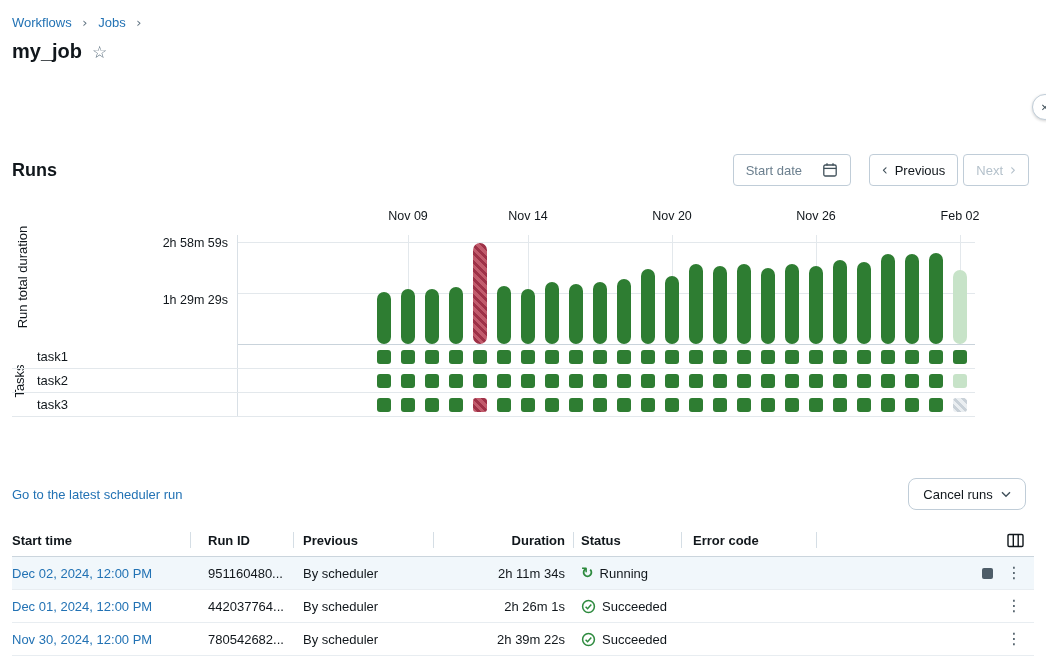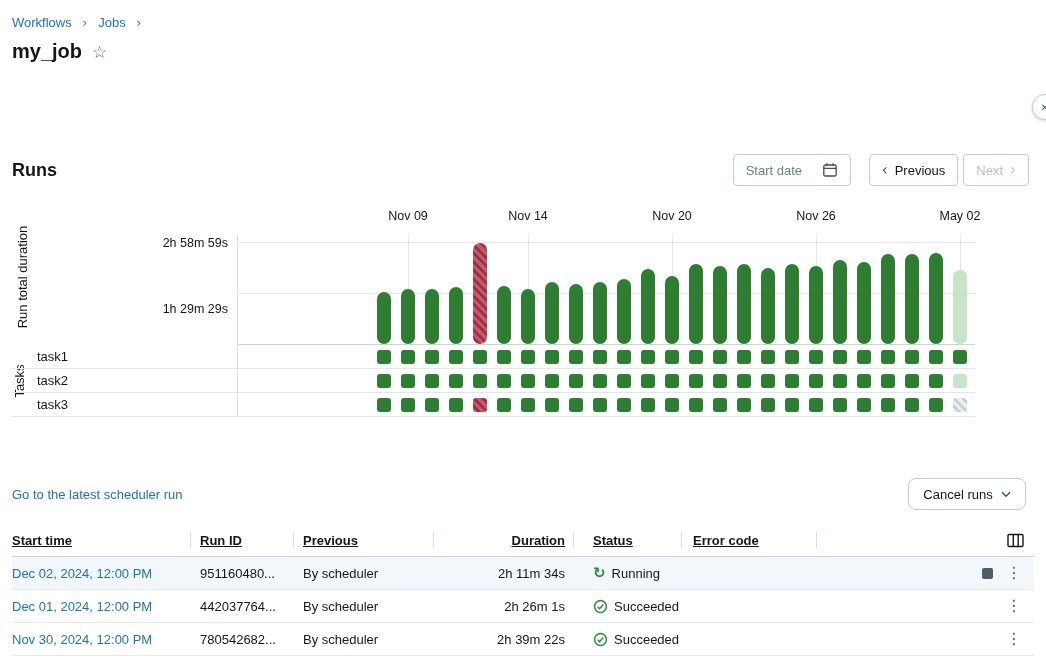--- a/index.html
+++ b/index.html
@@ -70,27 +70,27 @@
   .cancel-btn { position:absolute; top:478px; right:20px; height:32px; width:118px; border-radius:8px;
     border:1px solid #C0CDD8; background:#fff; display:flex; align-items:center; justify-content:center;
     gap:8px; font-size:13px; font-family:inherit; cursor:pointer; color:#11171C; }
 
   
   .rtable { position:absolute; left:12px; top:524px; width:1022px; }
   .thead { display:flex; height:33px; align-items:center; border-bottom:1px solid #CBD5DD; font-weight:700; }
   .trow { display:flex; height:33px; align-items:center; border-bottom:1px solid #E8EDF1; }
   .trow.hl { background:#F1F7FB; }
   .th, .td { white-space:nowrap; overflow:hidden; }
-  .th { position:relative; height:33px; line-height:33px;text-decoration:underline; }
+  .th { position:relative; height:33px; line-height:33px; }
   .th:not(.c1)::before { content:''; position:absolute; left:0; top:8px; height:16px; width:1px; background:#D5DEE5; }
   .c1 { width:178px; }
-  .c2 { width:103px; padding-left:10px; }
+  .c2 { width:103px; padding-left:18px; }
   .c3 { width:140px; padding-left:10px; }
   .c4 { width:140px; text-align:right; padding-right:8px; }
-  .c5 { width:108px; padding-left:20px; }
+  .c5 { width:108px; padding-left:8px; }
   .td.c5 { display:flex; align-items:center; gap:6px; }
   .c6 { width:135px; padding-left:12px; }
   .c7 { width:140px; padding-left:10px; }
   .c8 { flex:1; }
   .td.c8 { display:flex; justify-content:flex-end; align-items:center; gap:13px; padding-right:12px; }
   .th.c8 { display:flex; justify-content:flex-end; align-items:center; padding-right:10px; }
   .lnk { color:#2272B4; text-decoration:none; cursor:pointer; }
   .run-ic { color:#2D8A3E; font-size:15px; font-weight:700; line-height:1; }
   .st-ic { flex:0 0 auto; display:inline-flex; }
   .kebab { font-size:16px; color:#4E5D68; cursor:pointer; line-height:1; }
@@ -136,25 +136,25 @@
       <span>Next</span>
       <span class="chev glyph">›</span>
     </button>
   </div>
 
   <div class="dlabels">
       <div class="dlabel" style="left: 408px;">Nov 09</div>
       <div class="dlabel" style="left: 528px;">Nov 14</div>
       <div class="dlabel" style="left: 672px;">Nov 20</div>
       <div class="dlabel" style="left: 816px;">Nov 26</div>
-      <div class="dlabel" style="left: 960px;">May 02</div>
+      <div class="dlabel" style="left: 960px;">Feb 02</div>
     </div>
   <div class="yticks">
       <div class="ytick" style="top: 36px;">2h 58m 59s</div>
-      <div class="ytick" style="top: 102px;">1h 29m 29s</div>
+      <div class="ytick" style="top: 93px;">1h 29m 29s</div>
     </div>
   <div class="ylabel">Run total duration</div>
   <div class="plot">
       <div class="hgrid" style="bottom: 101px;"></div>
       <div class="hgrid" style="bottom: 50px;"></div>
       <div class="vgrid" style="left: 171px;"></div>
       <div class="vgrid" style="left: 291px;"></div>
       <div class="vgrid" style="left: 435px;"></div>
       <div class="vgrid" style="left: 579px;"></div>
       <div class="vgrid" style="left: 723px;"></div>

